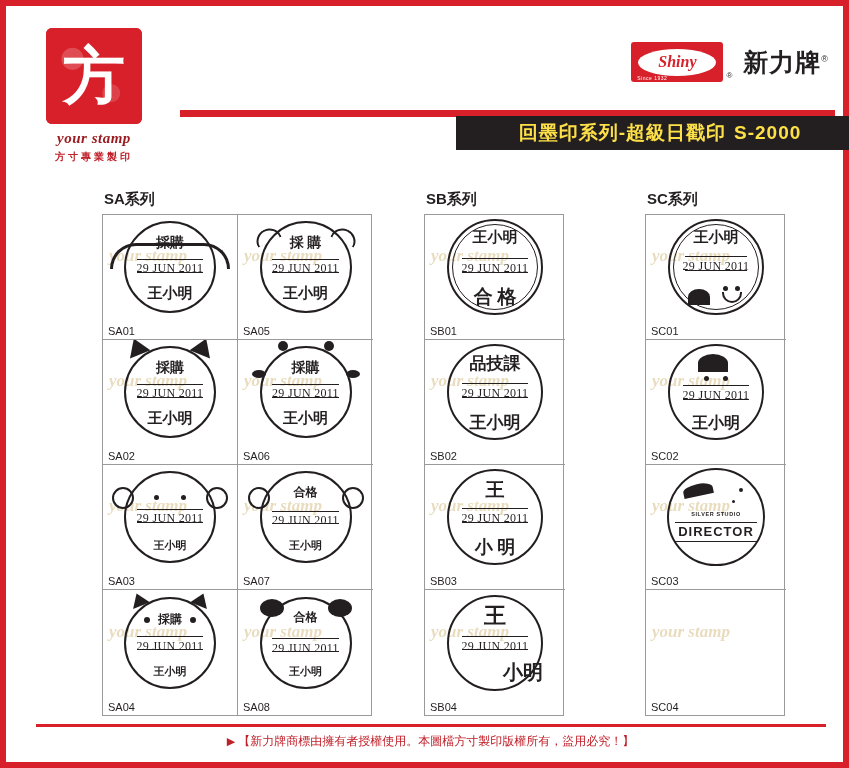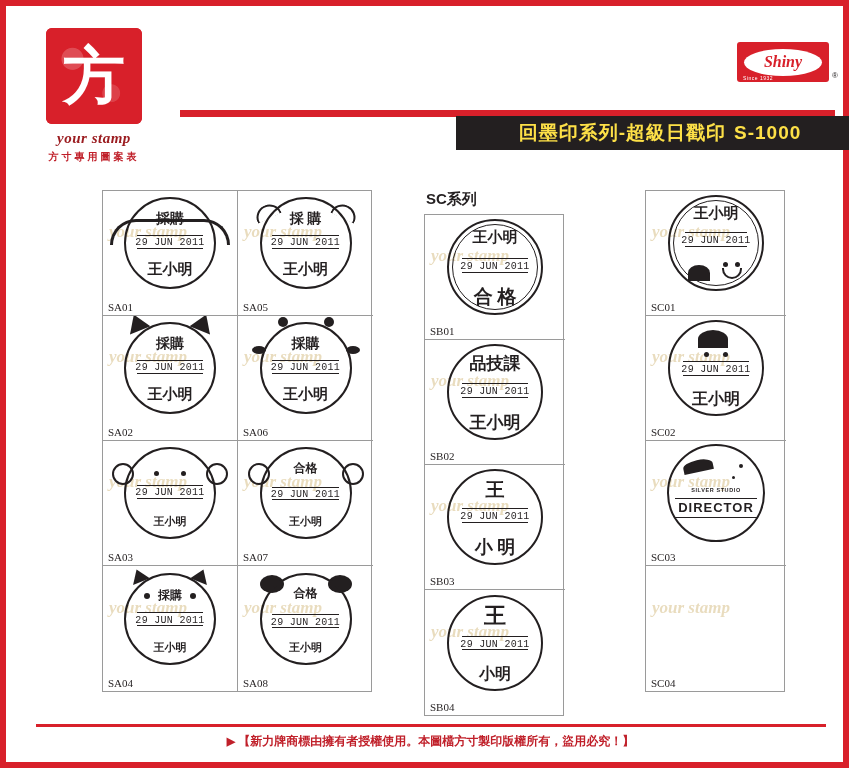--- a/index.html
+++ b/index.html
@@ -228,21 +228,21 @@
     display: flex;
     align-items: center;
     justify-content: center;
   }
   .code {
     position: absolute;
     left: 5px;
     bottom: 2px;
     font-size: 11px;
     color: #231f20;
-    font-family: Liberation Serif, serif;
+    font-family: Liberation Sans, sans-serif;
   }
 
   
   .ghost {
     position: absolute;
     left: 6px;
     top: 26%;
     width: 86%;
     color: #e7d9b8;
     font-family: "Liberation Serif", serif;
@@ -286,22 +286,22 @@
   .t-top   { top: 16%;  font-size: 14px; }
   .t-top2  { top: 11%;  font-size: 15px; }
   .t-bot   { bottom: 13%; font-size: 15px; }
   .t-big   { bottom: 9%;  font-size: 19px; }
   .t-small { font-size: 11px; }
   .date-line {
     position: absolute;
     left: 12%;
     right: 12%;
     text-align: center;
-    font-size: 10px;
-    font-family: Liberation Mono, monospace;
+    font-size: 12px;
+    font-family: Liberation Serif, serif;
     color: #231f20;
     letter-spacing: 0.3px;
   }
   .date-rule {
     position: absolute;
     height: 1px;
     background: #231f20;
   }
 
   
@@ -429,62 +429,66 @@
   }
   .footer-rule {
     width: 790px;
     height: 3px;
     background: #d8202a;
     margin: 0 auto 6px;
   }
   .footer-text {
     font-size: 12px;
     color: #c0202a;
-    font-weight: bold;
+    font-weight: normal;
   }
   .footer-text .tri {
     color: #c0202a;
     font-size: 11px;
     margin-right: 3px;
   }
 </style>
 </head>
 <body>
 
 <div class="page">
   <div class="inner">
 
     <div class="header">
 
       <div class="logo-block">
         <div class="seal">
           <div class="seal-char">方</div>
         </div>
         <div class="logo-sub1">your stamp</div>
-        <div class="logo-sub2">方寸專用圖案表</div>
+        <div class="logo-sub2">方寸專業製印</div>
       </div>
 
       <div class="red-rule"></div>
       <div class="subtitle-bar">
         <span>回墨印系列-超級日戳印</span>
-        <span class="model">S-1000</span>
+        <span class="model">S-2000</span>
       </div>
 
       <div class="brand">
         <div class="brand-mark">
           <div class="shiny-oval">Shiny</div>
           <div class="brand-since">Since 1932</div>
           <div class="reg">®</div>
         </div>
+        <div class="brand-cn">
+          <span>新力牌</span><span class="reg2">®</span>
+        </div>
       </div>
     </div>
 
     <div class="columns">
 
       <div class="col" style="left:90px; width:270px;">
+        <div class="col-head">SA系列</div>
         <div class="grid" style="grid-template-columns:135px 135px; grid-auto-rows:125px;">
 
           <div class="cell">
             <div class="ghost">your stamp</div>
             <div class="stamp-area">
               <div class="stamp">
                 <div class="handle"></div>
                 <div class="ring"></div>
                 <div class="txt t-top">採購</div>
                 <div class="date-line" style="top:44%;">29 JUN 2011</div>
@@ -617,21 +621,21 @@
                 <div class="txt t-bot t-small">王小明</div>
               </div>
             </div>
             <div class="code">SA08</div>
           </div>
 
         </div>
       </div>
 
       <div class="col" style="left:412px; width:140px;">
-        <div class="col-head">SC系列</div>
+        <div class="col-head">SB系列</div>
         <div class="grid" style="grid-template-columns:140px; grid-auto-rows:125px;">
 
           <div class="cell last-col">
             <div class="ghost">your stamp</div>
             <div class="stamp-area">
               <div class="stamp" style="width:96px;height:96px;">
                 <div class="ring double"></div>
                 <div class="txt t-top2">王小明</div>
                 <div class="date-line" style="top:44%;">29 JUN 2011</div>
                 <div class="date-rule" style="left:16%; right:16%; top:41%;"></div>
@@ -674,30 +678,31 @@
 
           <div class="cell last-col last-row">
             <div class="ghost">your stamp</div>
             <div class="stamp-area">
               <div class="stamp" style="width:96px;height:96px;">
                 <div class="ring"></div>
                 <div class="txt t-top2" style="font-size:22px;">王</div>
                 <div class="date-line" style="top:46%;">29 JUN 2011</div>
                 <div class="date-rule" style="left:16%; right:16%; top:43%;"></div>
                 <div class="date-rule" style="left:16%; right:16%; top:57%;"></div>
-                <div class="txt t-big" style="font-size:16px;">小明</div>
+                <div class="txt t-big" style="font-size:20px;text-align:right;">小明</div>
               </div>
             </div>
             <div class="code">SB04</div>
           </div>
 
         </div>
       </div>
 
       <div class="col" style="left:633px; width:140px;">
+        <div class="col-head">SC系列</div>
         <div class="grid" style="grid-template-columns:140px; grid-auto-rows:125px;">
 
           <div class="cell last-col">
             <div class="ghost">your stamp</div>
             <div class="stamp-area">
               <div class="stamp" style="width:96px;height:96px;">
                 <div class="ring double"></div>
                 <div class="txt t-top2">王小明</div>
                 <div class="date-line" style="top:42%;">29 JUN 2011</div>
                 <div class="date-rule" style="left:18%; right:18%; top:39%;"></div>

